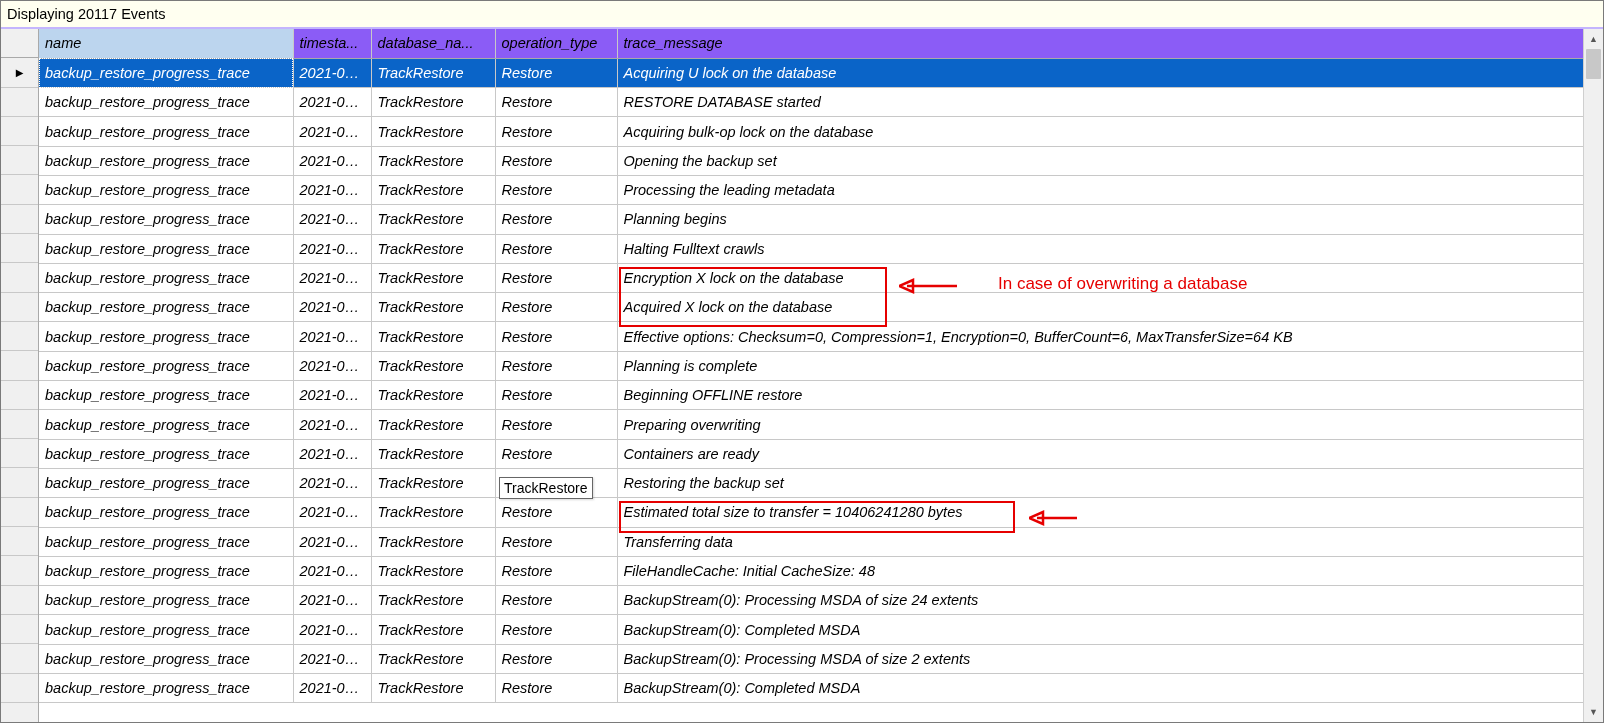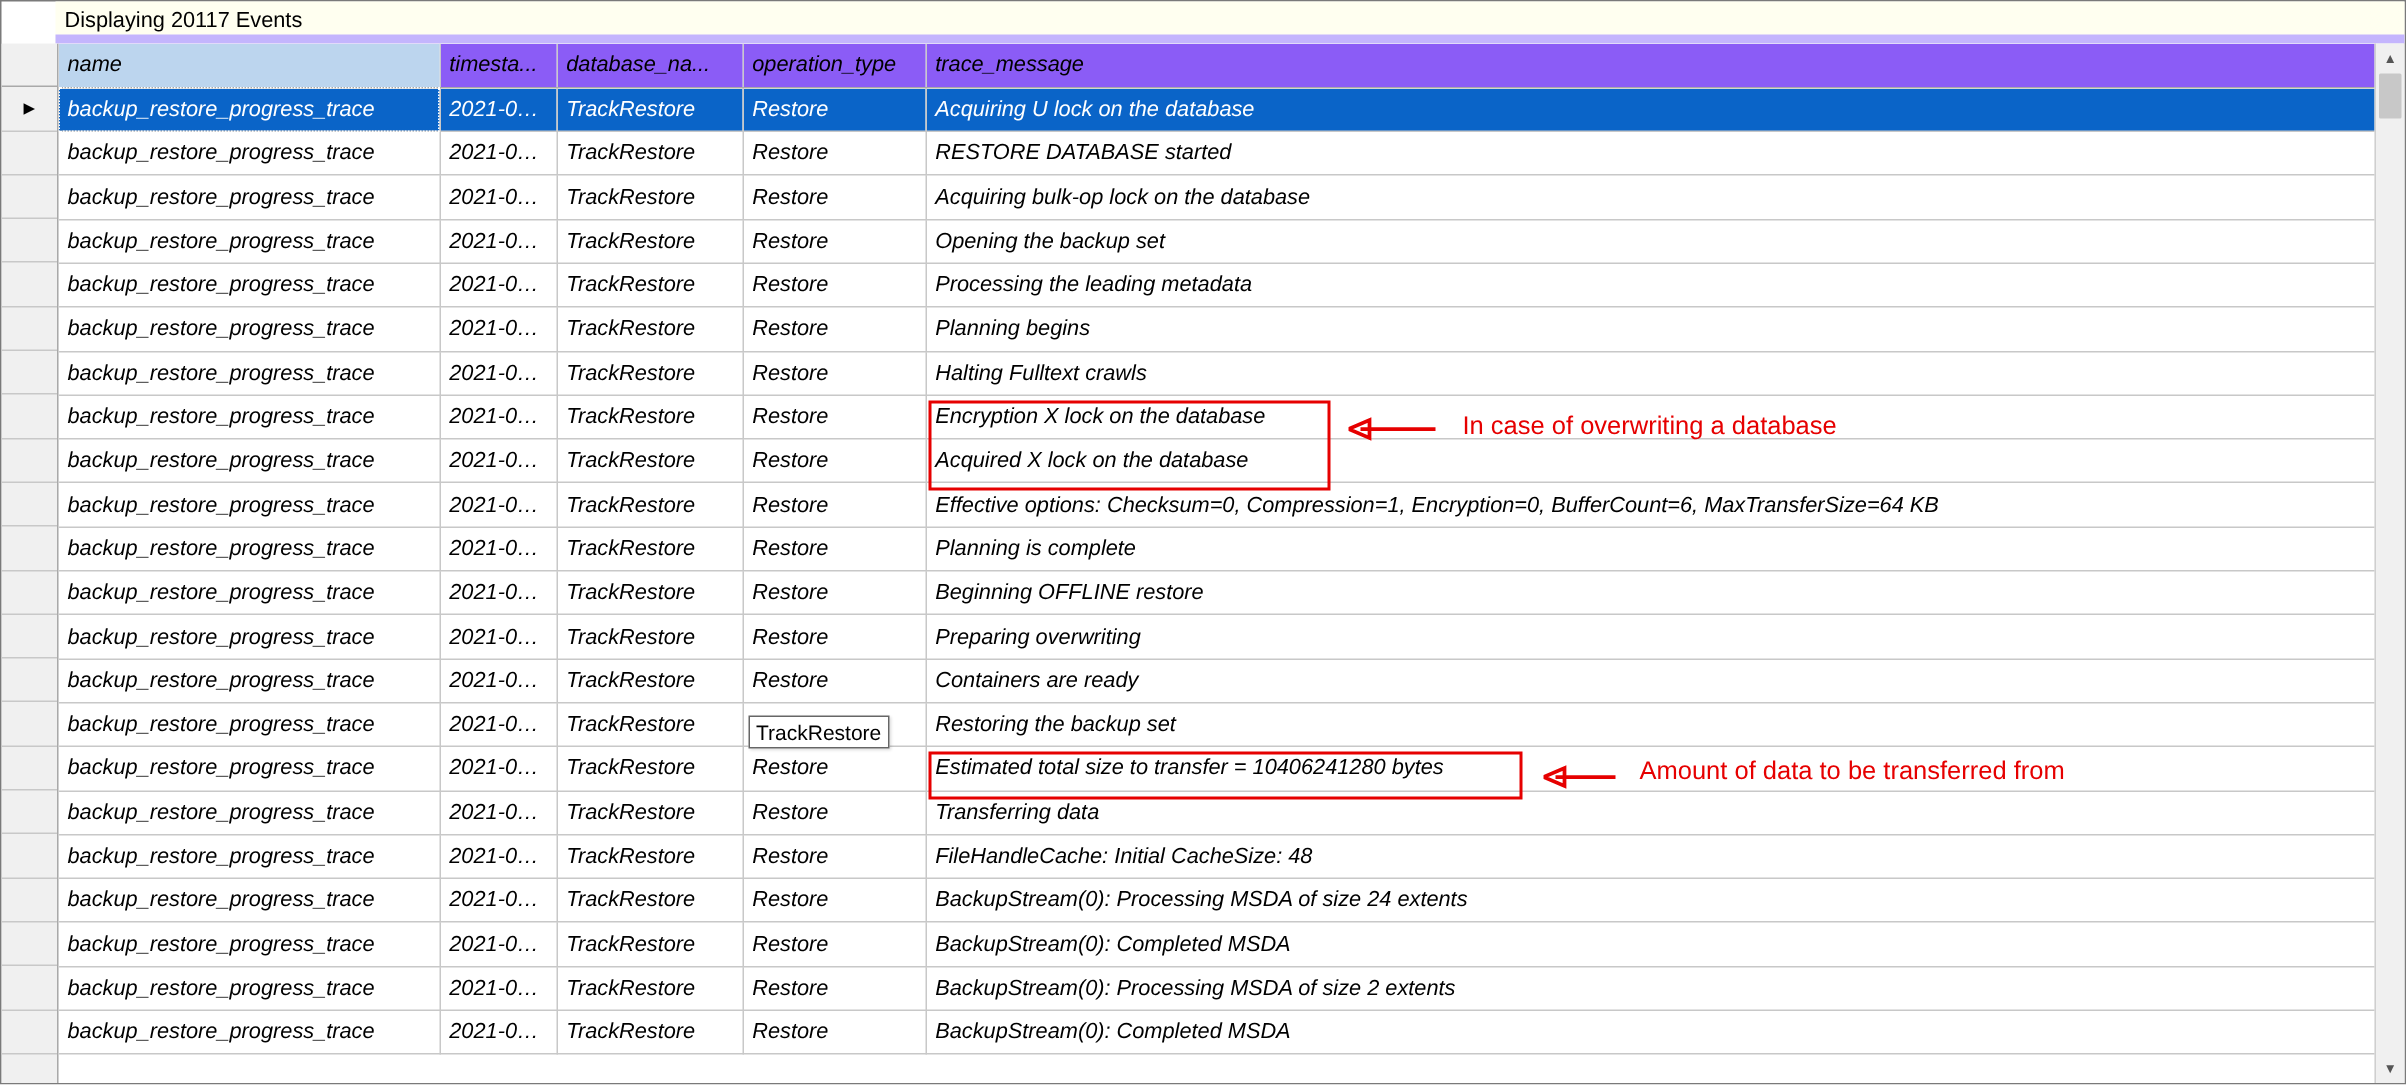--- a/index.html
+++ b/index.html
@@ -13,25 +13,24 @@
   .outer {
     border: 1px solid #7a7a7a;
     width: 1604px;
     height: 723px;
     display: flex;
     flex-direction: column;
     position: relative;
   }
   .header-bar {
     background: #fffff0;
-    border-bottom: 6px solid #c4b5fd;
+    border-bottom: 2px solid #c4b5fd;
     padding: 2px 6px;
     height: 28px;
     line-height: 22px;
-    margin-left: 36px;
   }
   .grid-area {
     flex: 1;
     display: flex;
     overflow: hidden;
   }
   .row-header-col {
     width: 38px;
     flex-shrink: 0;
     border-right: 1px solid #a9a9a9;
@@ -133,20 +132,21 @@
     right: 2px;
     height: 30px;
     background: #c8c8c8;
     border-radius: 1px;
   }
 
   
   .annot {
     position: absolute;
     pointer-events: none;
+    margin-left: 23px;
   }
   .annot-text {
     color: #e60000;
     font-size: 17px;
     font-weight: 500;
     white-space: nowrap;
   }
   .red-box {
     position: absolute;
     border: 2.5px solid #e60000;
@@ -408,15 +408,15 @@
     <svg width="50" height="18" viewBox="0 0 50 18">
       <line x1="48" y1="9" x2="8" y2="9" stroke="#e60000" stroke-width="2.5"></line>
       <polygon points="0,9 14,3 14,15" fill="none" stroke="#e60000" stroke-width="2.5"></polygon>
     </svg>
   </div>
 
   <div class="annot annot-text" style="left:974px; top:273px;">
     <span>In case of overwriting a database</span>
   </div>
   <div class="annot annot-text" style="left:1092px; top:502px; line-height:1.35;">
-    <span>Amount of data to be transferred from</span><br>
+    <br>
   </div>
 </div>
 
 </body></html>

